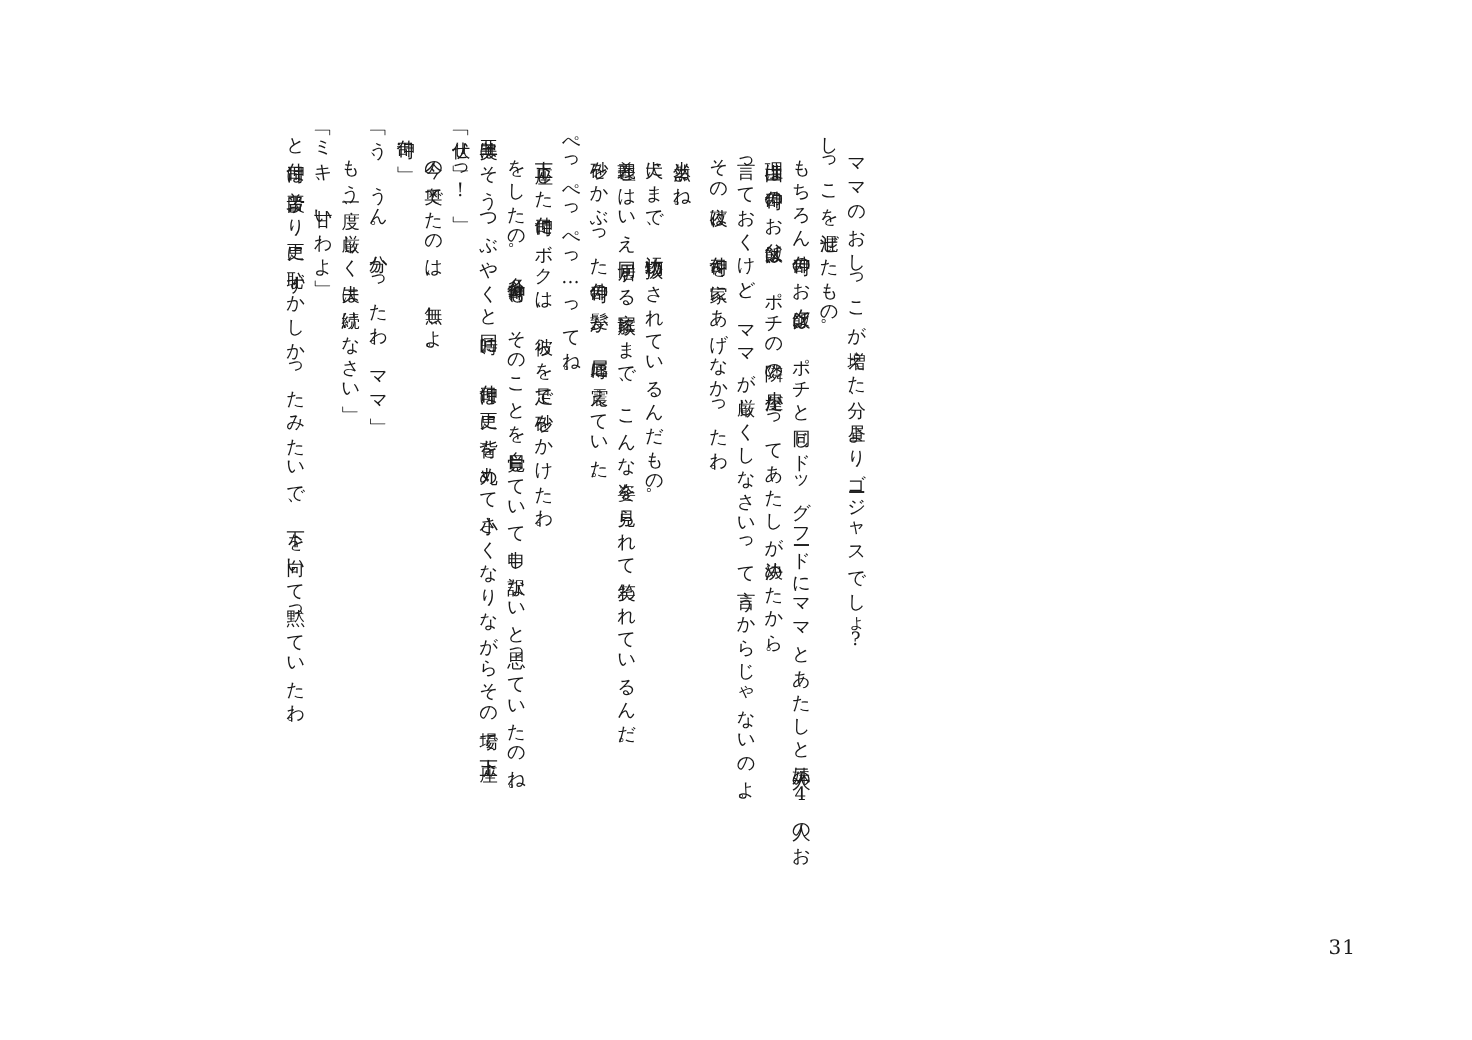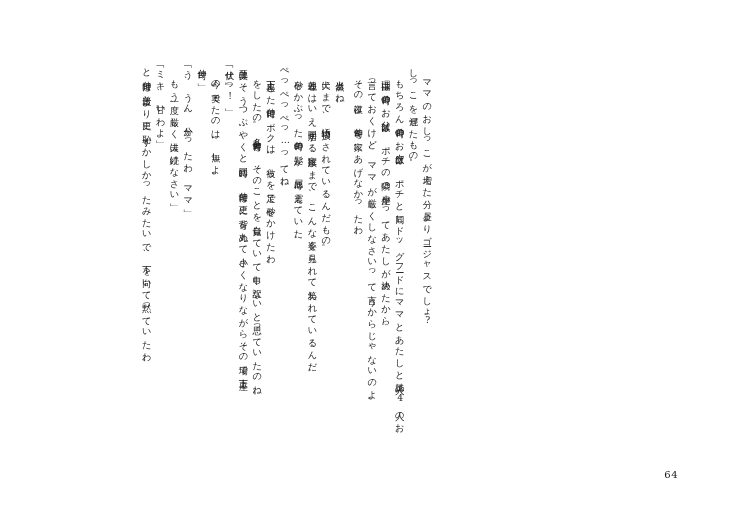--- a/index.html
+++ b/index.html
@@ -81,14 +81,14 @@
       <div class="col indent">犬にまで、汚物扱いされているんだもの。</div>
       <div class="col indent">当然よね。</div>
       <div class="col"></div>
       <div class="col indent">その夜は、伸司を家にあげなかったわ。</div>
       <div class="col indent">言っておくけど、ママが厳しくしなさいって言うからじゃないのよ。</div>
       <div class="col indent">理由は伸司のお父飯は、ポチの隣の小屋だってあたしが決めたから。</div>
       <div class="col indent">もちろん伸司のお夕飯は、ポチと同じドッグフードにママとあたしと妹二人の4人のお</div>
       <div class="col">しっこを混ぜたもの。</div>
       <div class="col indent">ママのおしっこが増えた分、昼よりゴージャスでしょ?</div>
     </div>
-  <div class="page-number">64</div>
+  <div class="page-number">31</div>
 </div>
 
 </body></html>

